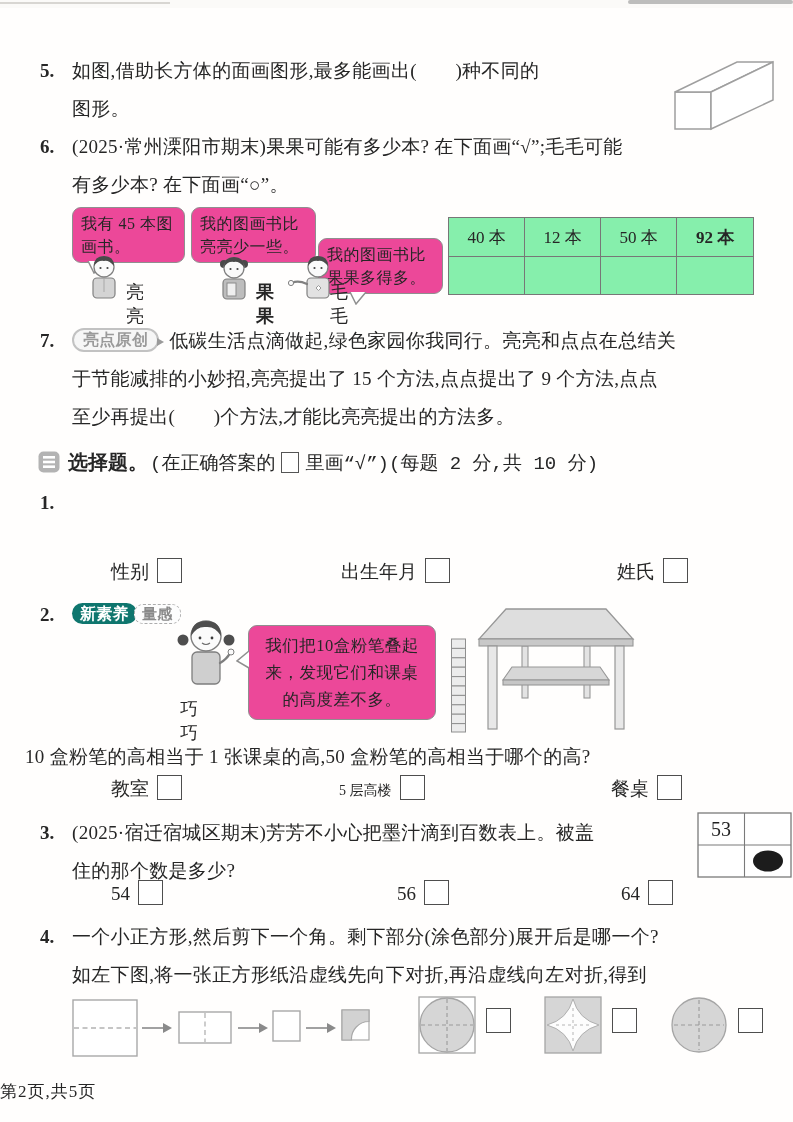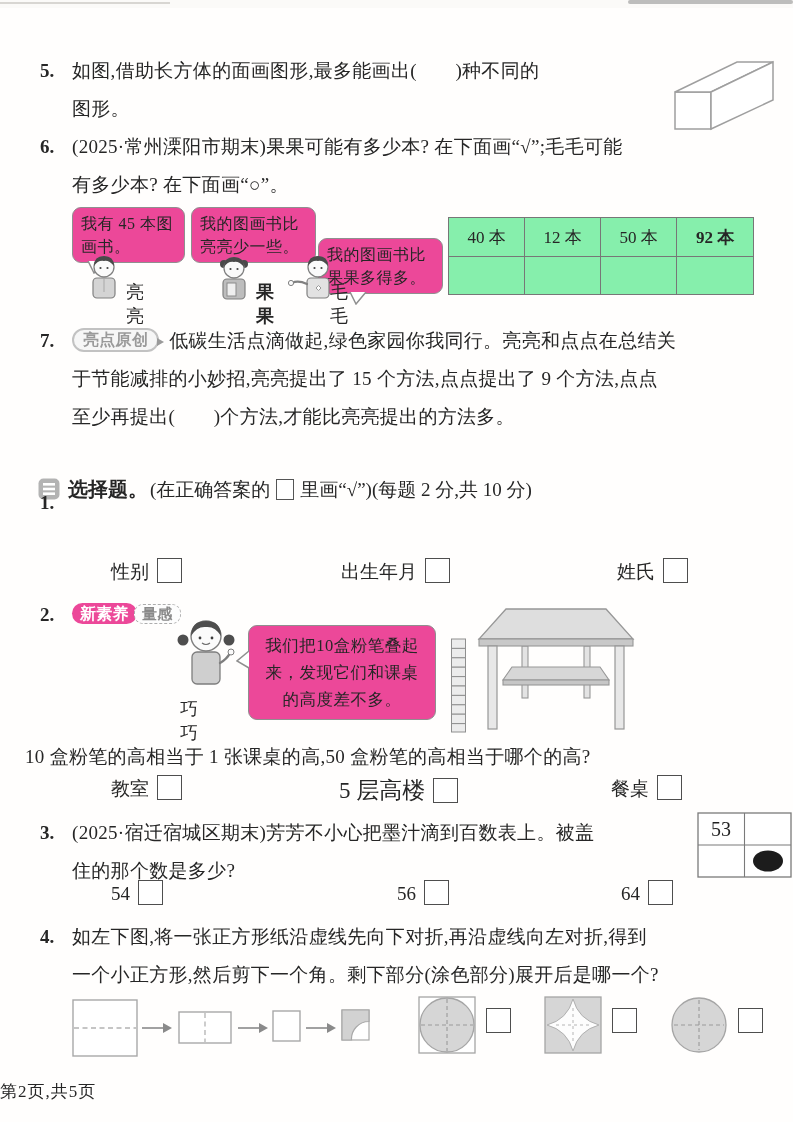--- a/index.html
+++ b/index.html
@@ -20,21 +20,21 @@
       vertical-align:-5px;margin-left:8px;}
   .inline-box{display:inline-block;width:16px;height:19px;border:1.5px solid #555;
       vertical-align:-4px;margin:0 6px;background:#fff;}
 
   
   .badge-outline{display:inline-block;border:2px solid #c2c2c2;border-radius:13px;color:#9a9a9a;
       font-weight:bold;font-size:16px;line-height:20px;padding:0 9px;margin-right:10px;
       vertical-align:2px;position:relative;background:#f6f6f6;}
   .badge-outline::after{content:"";position:absolute;right:-7px;top:8px;border-left:7px solid #9a9a9a;
       border-top:4px solid transparent;border-bottom:4px solid transparent;}
-  .badge-dark{display:inline-block;background:#ec4899;color:#fff;font-weight:bold;font-size:16px;
+  .badge-dark{display:inline-block;background:#0f766e;color:#fff;font-weight:bold;font-size:16px;
       line-height:21px;border-radius:11px;padding:0 8px;vertical-align:2px;}
   .badge-dashed{display:inline-block;border:1.6px dashed #adadad;color:#8a8a8a;font-weight:bold;
       font-size:15px;line-height:18px;border-radius:9px;padding:0 7px;margin-left:-3px;vertical-align:2px;background:#fdfdfd;}
 
   
   .sec-title{font-weight:bold;font-size:20px;margin:0 2px 0 8px;}
   .sec-sub{font-size:19px;}
 
   
   .bubble{position:absolute;border:1.5px solid #8f8f8f;border-radius:9px;background:#ec4899;
@@ -154,21 +154,21 @@
     <span class="qnum">7.</span>
     <div class="qtext">
       <div>
         <span class="badge-outline">亮点原创</span><span>低碳生活点滴做起,绿色家园你我同行。亮亮和点点在总结关</span>
       </div>
       <div>于节能减排的小妙招,亮亮提出了 15 个方法,点点提出了 9 个方法,点点</div>
       <div>至少再提出(　　)个方法,才能比亮亮提出的方法多。</div>
     </div>
   </div>
 
-  <div class="q" style="top:470px;">
+  <div class="q" style="top:445px;font-family:Liberation Mono, monospace;">
     <div style="margin-left:38px;">
       <svg width="22" height="22" viewBox="0 0 22 22" style="vertical-align:-4px;">
         <rect x="0.5" y="0.5" width="21" height="21" rx="5" fill="#b3b3b3"></rect>
         <rect x="5" y="5" width="12" height="2.6" fill="#fff"></rect>
         <rect x="5" y="9.7" width="12" height="2.6" fill="#fff"></rect>
         <rect x="5" y="14.4" width="12" height="2.6" fill="#fff"></rect>
       </svg><span class="sec-title">选择题。</span><span class="sec-sub">(在正确答案的</span><span class="inline-box"></span><span class="sec-sub">里画“√”)(每题 2 分,共 10 分)</span>
     </div>
   </div>
 
@@ -241,21 +241,21 @@
       <rect x="139" y="41" width="9" height="83" fill="#e8e8e8" stroke="#979797" stroke-width="1.2"></rect>
     </svg>
   </div>
 
   <div class="q" style="top:738px;">
     <div class="qtext" style="width:680px;margin-left:25px;">10 盒粉笔的高相当于 1 张课桌的高,50 盒粉笔的高相当于哪个的高?</div>
   </div>
   <div class="opt" style="left:72px;top:775px;font-size:19px;">
     <span>教室</span><span class="cb"></span>
   </div>
-  <div class="opt" style="left:300px;top:775px;font-size:23px;">
+  <div class="opt" style="left:300px;top:775px;font-size:14px;">
     <span>5 层高楼</span><span class="cb"></span>
   </div>
   <div class="opt" style="left:572px;top:775px;font-size:19px;">
     <span>餐桌</span><span class="cb"></span>
   </div>
 
   <div class="q" style="top:814px;">
     <span class="qnum">3.</span>
     <div class="qtext" style="width:615px;">
       <div>(2025·宿迁宿城区期末)芳芳不小心把墨汁滴到百数表上。被盖</div>
@@ -276,22 +276,22 @@
   <div class="opt" style="left:358px;top:880px;font-size:19px;">
     <span>56</span><span class="cb"></span>
   </div>
   <div class="opt" style="left:582px;top:880px;font-size:19px;">
     <span>64</span><span class="cb"></span>
   </div>
 
   <div class="q" style="top:918px;">
     <span class="qnum">4.</span>
     <div class="qtext" style="width:665px;">
+      <div>一个小正方形,然后剪下一个角。剩下部分(涂色部分)展开后是哪一个?</div>
       <div>如左下图,将一张正方形纸沿虚线先向下对折,再沿虚线向左对折,得到</div>
-      <div>一个小正方形,然后剪下一个角。剩下部分(涂色部分)展开后是哪一个?</div>
     </div>
   </div>
 
   <svg style="position:absolute;left:72px;top:999px;" width="66" height="58" viewBox="0 0 66 58">
     <rect x="1" y="1" width="64" height="56" fill="#fff" stroke="#a8a8a8" stroke-width="1.4"></rect>
     <line x1="2" y1="29" x2="64" y2="29" stroke="#b2b2b2" stroke-width="1.3" stroke-dasharray="5,3.5"></line>
   </svg>
   <svg style="position:absolute;left:142px;top:1022px;" width="30" height="12" viewBox="0 0 30 12">
     <line x1="0" y1="6" x2="21" y2="6" stroke="#8a8a8a" stroke-width="1.6"></line>
     <polygon points="21,1 30,6 21,11" fill="#8a8a8a"></polygon>

